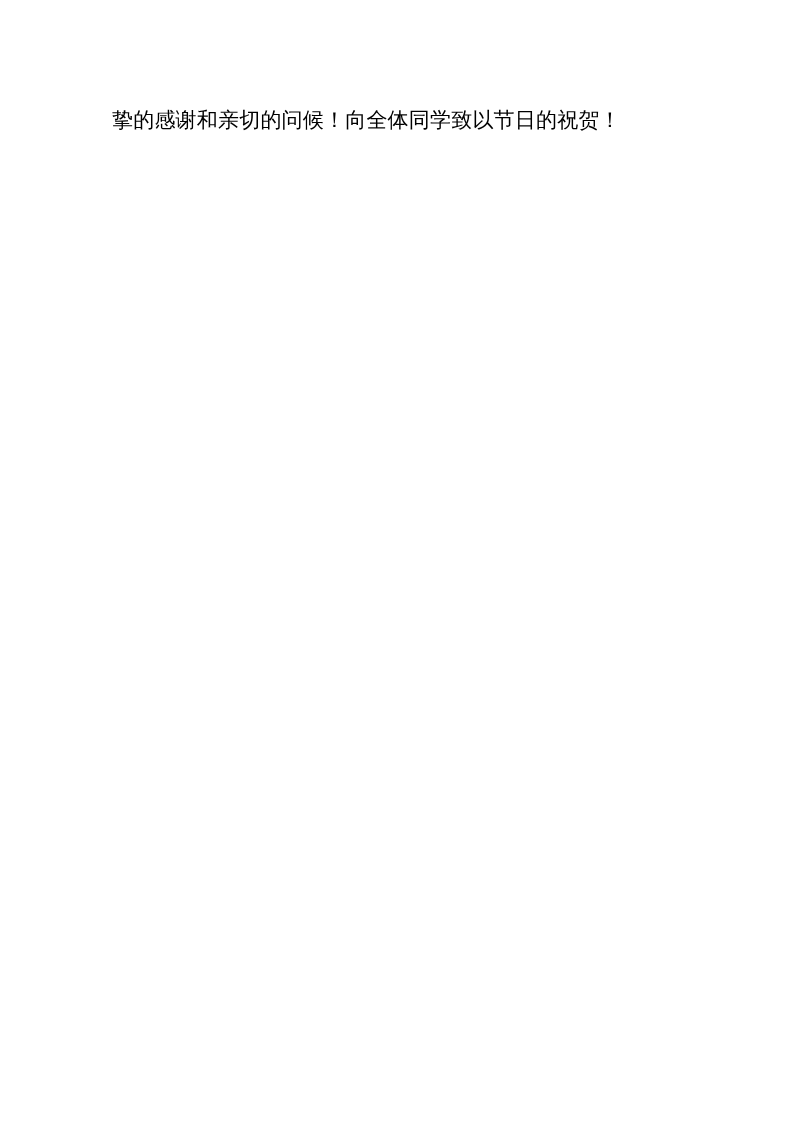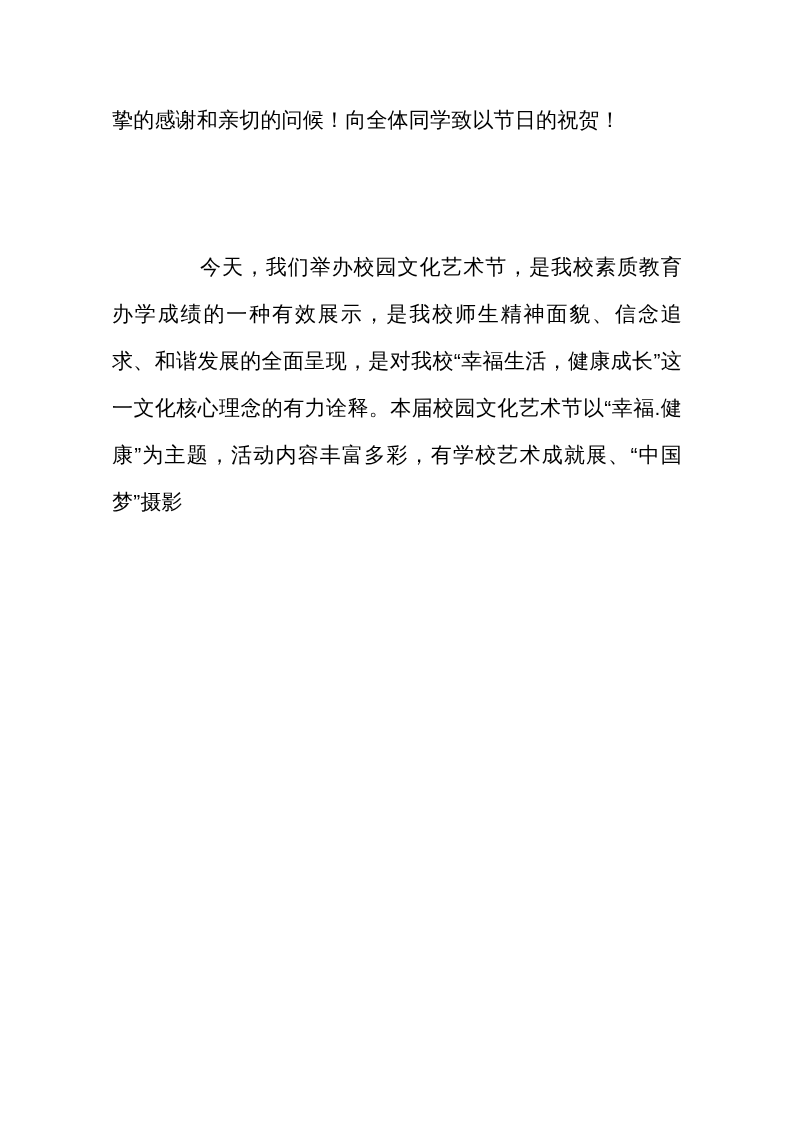--- a/index.html
+++ b/index.html
@@ -53,16 +53,15 @@
 <div class="page">
   <div class="doc-body">
 
     <p class="para">挚的感谢和亲切的问候！向全体同学致以节日的祝贺！</p>
 
     <div class="spacer-sm"></div>
 
 
     <div class="spacer-md"></div>
 
-    <p class="para indent">今天，我们举办校园文化艺术节，是我校素质教育办学成绩的一种有效展示，是我校师生精神面貌、信念追求、和谐发展的全面呈现，是对我校“幸福生活，健康成长”这一文化核心理念的有力诠释。本届校园文化艺术节以“幸福.健康”为主题，活动内容丰富多彩，有学校艺术成就展、“中国梦”摄影</p>
 
   </div>
 </div>
 
 </body></html>

